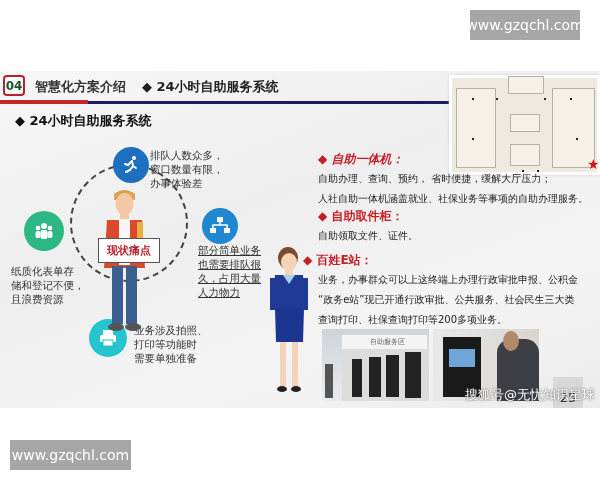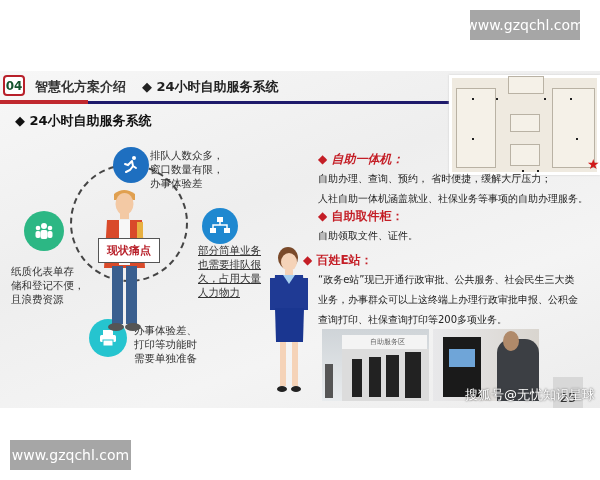--- a/index.html
+++ b/index.html
@@ -114,21 +114,21 @@
   </div>
 
   <div class="icon-circle ic-print" style="top:248px;">
     <svg width="20" height="18" viewBox="0 0 20 18">
         <rect x="5" y="1" width="10" height="5" fill="#fff"></rect>
         <rect x="2" y="6" width="16" height="7" rx="1.5" fill="#fff"></rect>
         <rect x="5" y="11" width="10" height="6" fill="#fff" stroke="#25c4cf" stroke-width="1"></rect>
       </svg>
   </div>
   <div class="pt" style="left:134px;top:252px;">
-    <div>办事体验差、</div>
+    <div>业务涉及拍照、</div>
     <div>打印等功能时</div>
     <div>需要单独准备</div>
   </div>
 
   <svg class="person" style="top:117px;" viewBox="0 0 55 145">
     <path d="M17 6 Q27 -2 38 6 L38 12 L17 12 Z" fill="#e0a050"></path>
     <ellipse cx="27.5" cy="16" rx="9" ry="11" fill="#f3c9a4"></ellipse>
     <rect x="23" y="25" width="9" height="6" fill="#f3c9a4"></rect>
     <path d="M10 32 L45 32 L48 80 L7 80 Z" fill="#d94a2a"></path>
     <rect x="22" y="32" width="11" height="45" fill="#f7f7f7"></rect>
@@ -159,22 +159,22 @@
   <div class="rt" style="left:318px;top:98px;">
     <div>自助办理、查询、预约， 省时便捷，缓解大厅压力；</div>
     <div>人社自助一体机涵盖就业、社保业务等事项的自助办理服务。</div>
   </div>
   <div class="rh" style="left:318px;top:137px;">◆ 自助取件柜：</div>
   <div class="rt" style="left:318px;top:155px;">
     <div>自助领取文件、证件。</div>
   </div>
   <div class="rh" style="left:303px;top:181px;">◆ 百姓E站：</div>
   <div class="rt" style="left:318px;top:199px;">
+    <div>业务，办事群众可以上这终端上办理行政审批申报、公积金</div>
     <div>“政务e站”现已开通行政审批、公共服务、社会民生三大类</div>
-    <div>业务，办事群众可以上这终端上办理行政审批申报、公积金</div>
     <div>查询打印、社保查询打印等200多项业务。</div>
   </div>
 
   <div class="photo" style="left:322px;top:258px;width:107px;height:72px;background:linear-gradient(#cfd4d8,#e9ecee);">
     <div style="position:absolute;left:20px;top:6px;width:85px;height:14px;background:#f4f4f4;font-size:7px;color:#666;padding-left:28px;line-height:14px;">自助服务区</div>
     <div style="position:absolute;left:20px;top:20px;width:87px;height:52px;background:#dcdcdc;"></div>
     <div style="position:absolute;left:30px;top:30px;width:10px;height:38px;background:#222;"></div>
     <div style="position:absolute;left:47px;top:28px;width:12px;height:40px;background:#222;"></div>
     <div style="position:absolute;left:64px;top:26px;width:13px;height:42px;background:#222;"></div>
     <div style="position:absolute;left:83px;top:23px;width:16px;height:46px;background:#222;"></div>

